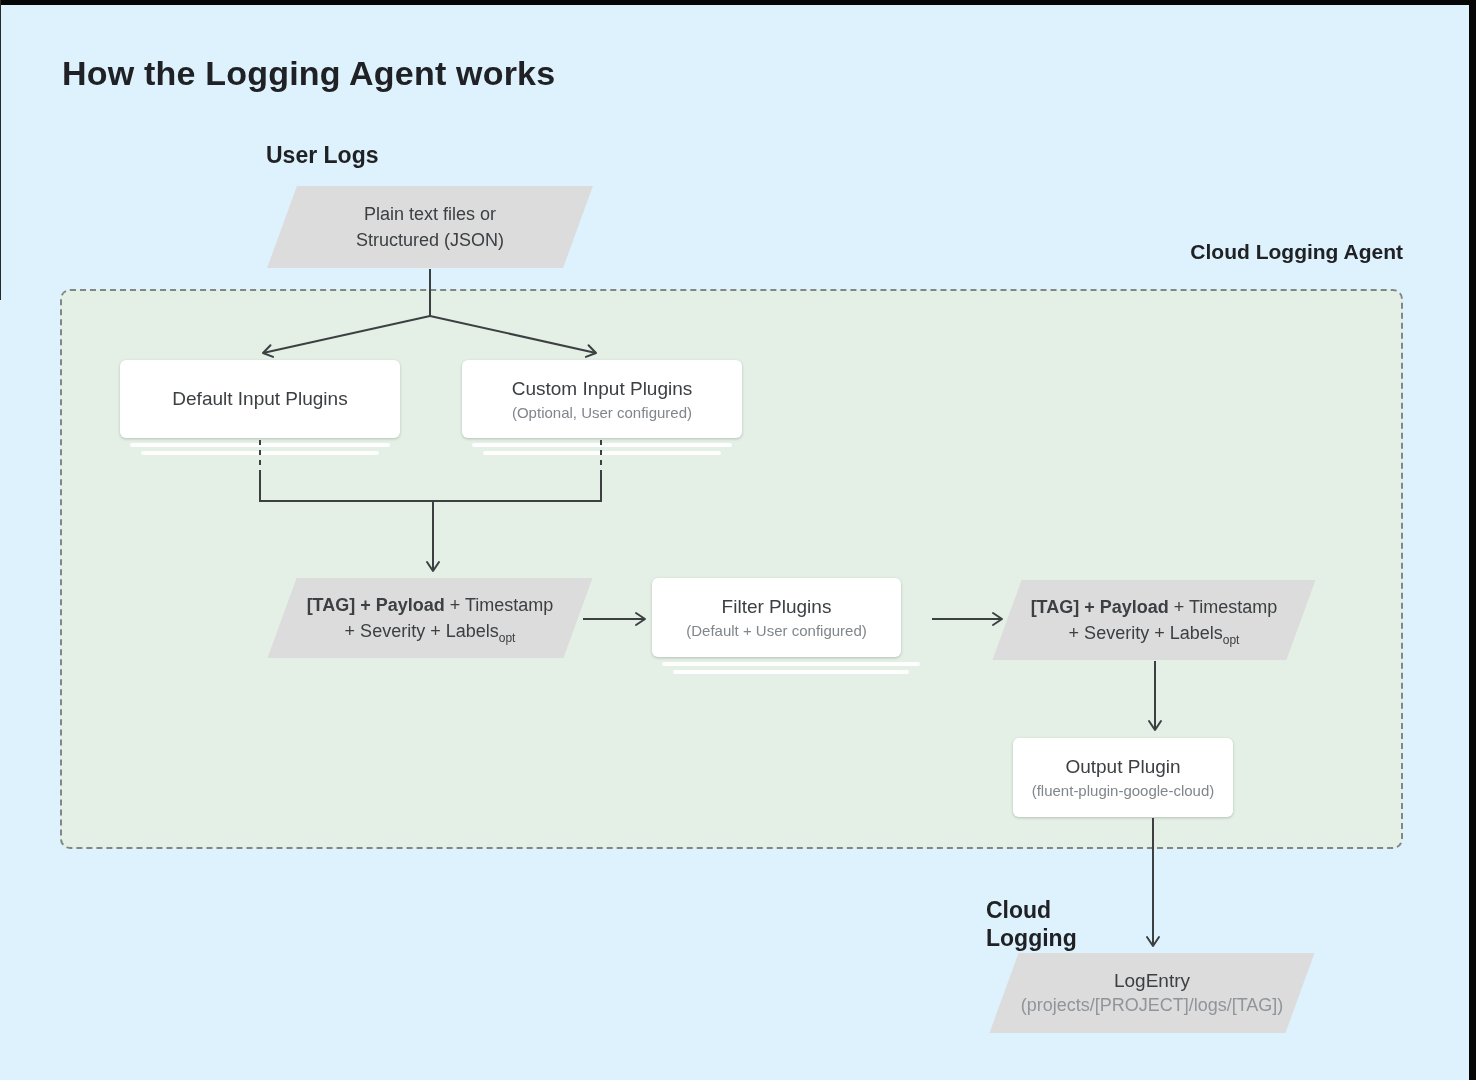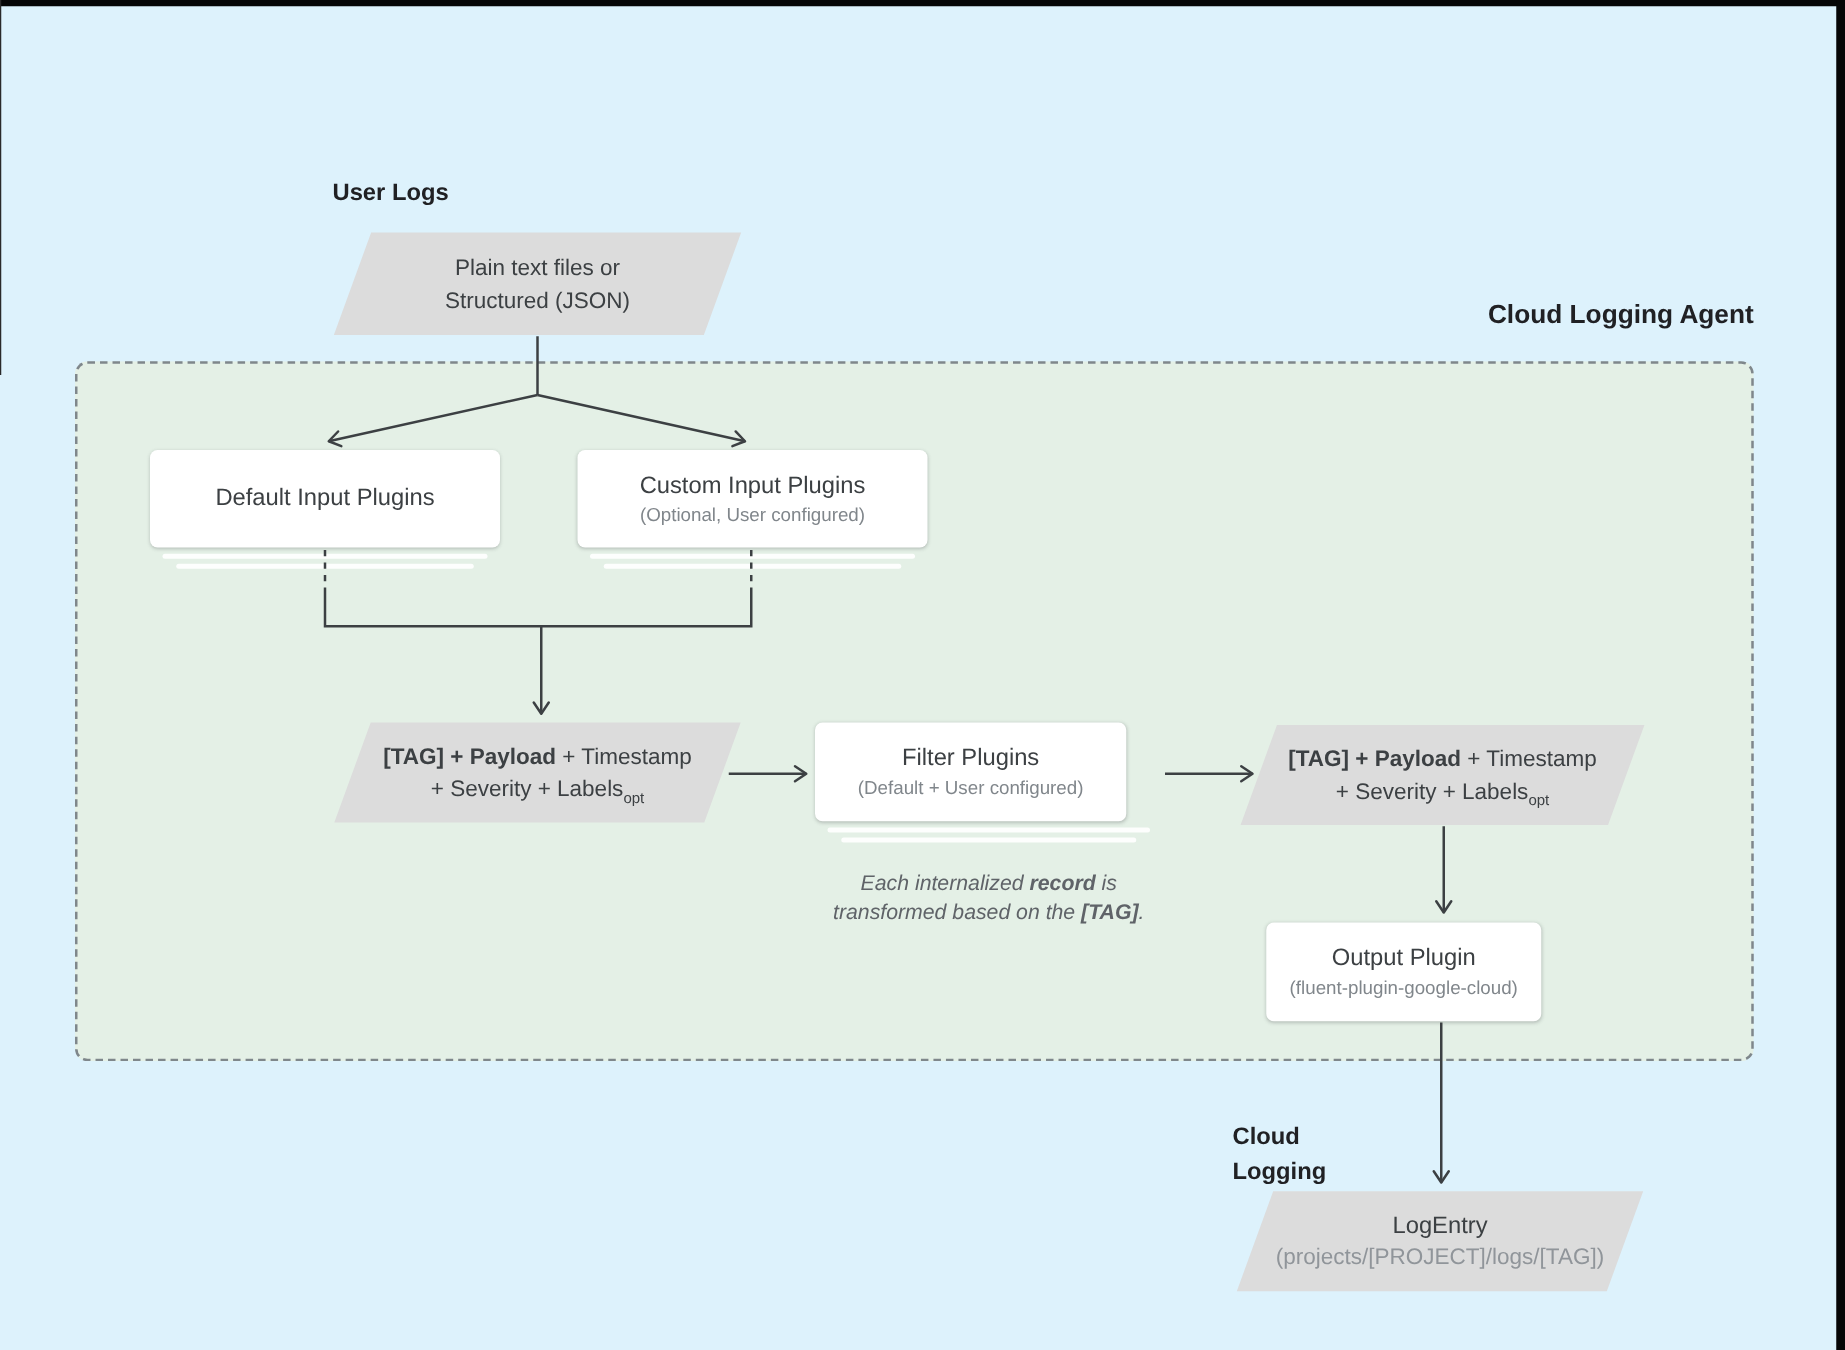--- a/index.html
+++ b/index.html
@@ -17,21 +17,21 @@
   .edge-top { position:absolute; top:0; left:0; width:100%; height:5px; background:#060606; z-index:50; }
   .edge-right { position:absolute; top:0; right:0; width:7px; height:100%; background:#060606; z-index:50; }
   .edge-left { position:absolute; top:0; left:0; width:1px; height:300px; background:#2a2a2a; z-index:50; }
 
   .page-title {
     position:absolute; left:62px; top:54px;
     font-size:34px; font-weight:700; color:#202124; letter-spacing:0.2px;
   }
 
   .section-label {
-    position:absolute; font-size:19px; font-weight:700; color:#202124; line-height:28px;
+    position:absolute; font-size:23px; font-weight:700; color:#202124; line-height:28px;
   }
   .lbl-user-logs   { left:266px; top:141px; }
   .lbl-records-l   { left:258px; top:529px; }
   .lbl-records-r   { left:987px; top:533px; }
   .lbl-cloud-logging { left:986px; top:896px; width:100px; }
 
   .agent-label {
     position:absolute; right:73px; top:240px;
     font-size:21px; font-weight:700; color:#202124;
   }
@@ -112,20 +112,21 @@
 </style>
 </head>
 <body>
 
 <div class="canvas">
 
   <div class="edge-top"></div>
   <div class="edge-right"></div>
   <div class="edge-left"></div>
 
+  <div class="page-title">How the Logging Agent works</div>
 
   <div class="section-label lbl-user-logs">User Logs</div>
   <div class="agent-label">Cloud Logging Agent</div>
   <div class="section-label lbl-records-l">Log Records</div>
   <div class="section-label lbl-records-r">Log Records</div>
   <div class="section-label lbl-cloud-logging">Cloud Logging</div>
 
   <div class="agent-panel"></div>
 
   <div class="para para-input">
@@ -159,23 +160,20 @@
         <span>+ Severity + Labels</span><sub>opt</sub>
       </div>
     </div>
   </div>
 
   <div class="node-box box-filter">
     <div class="node-title">Filter Plugins</div>
     <div class="node-sub">(Default + User configured)</div>
   </div>
 
-  <div class="note">
-    <span>Each internalized </span><span class="b">record</span><span> is transformed based on the </span><span class="b">[TAG]</span><span>.</span>
-  </div>
 
   <div class="para para-record-r">
     <div class="para-inner para-text">
       <div>
         <span class="b">[TAG] + Payload</span><span> + Timestamp</span>
       </div>
       <div>
         <span>+ Severity + Labels</span><sub>opt</sub>
       </div>
     </div>

